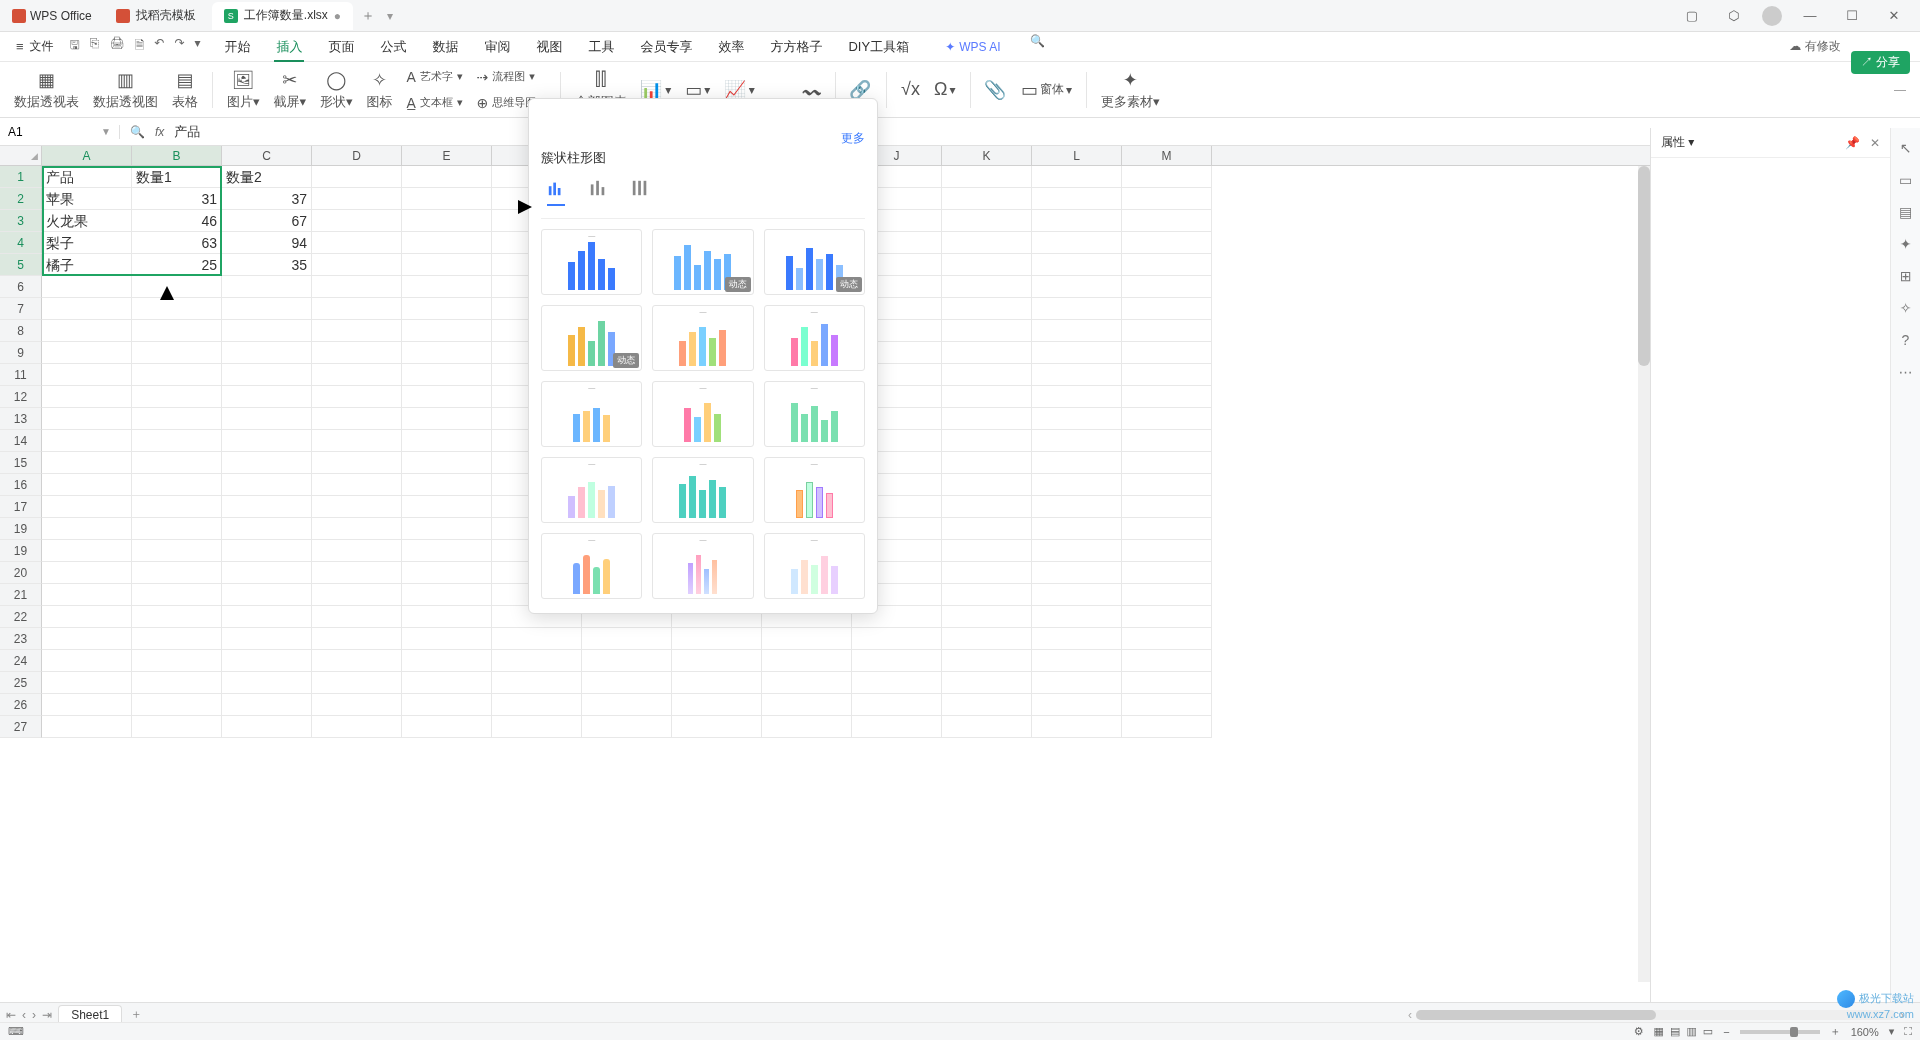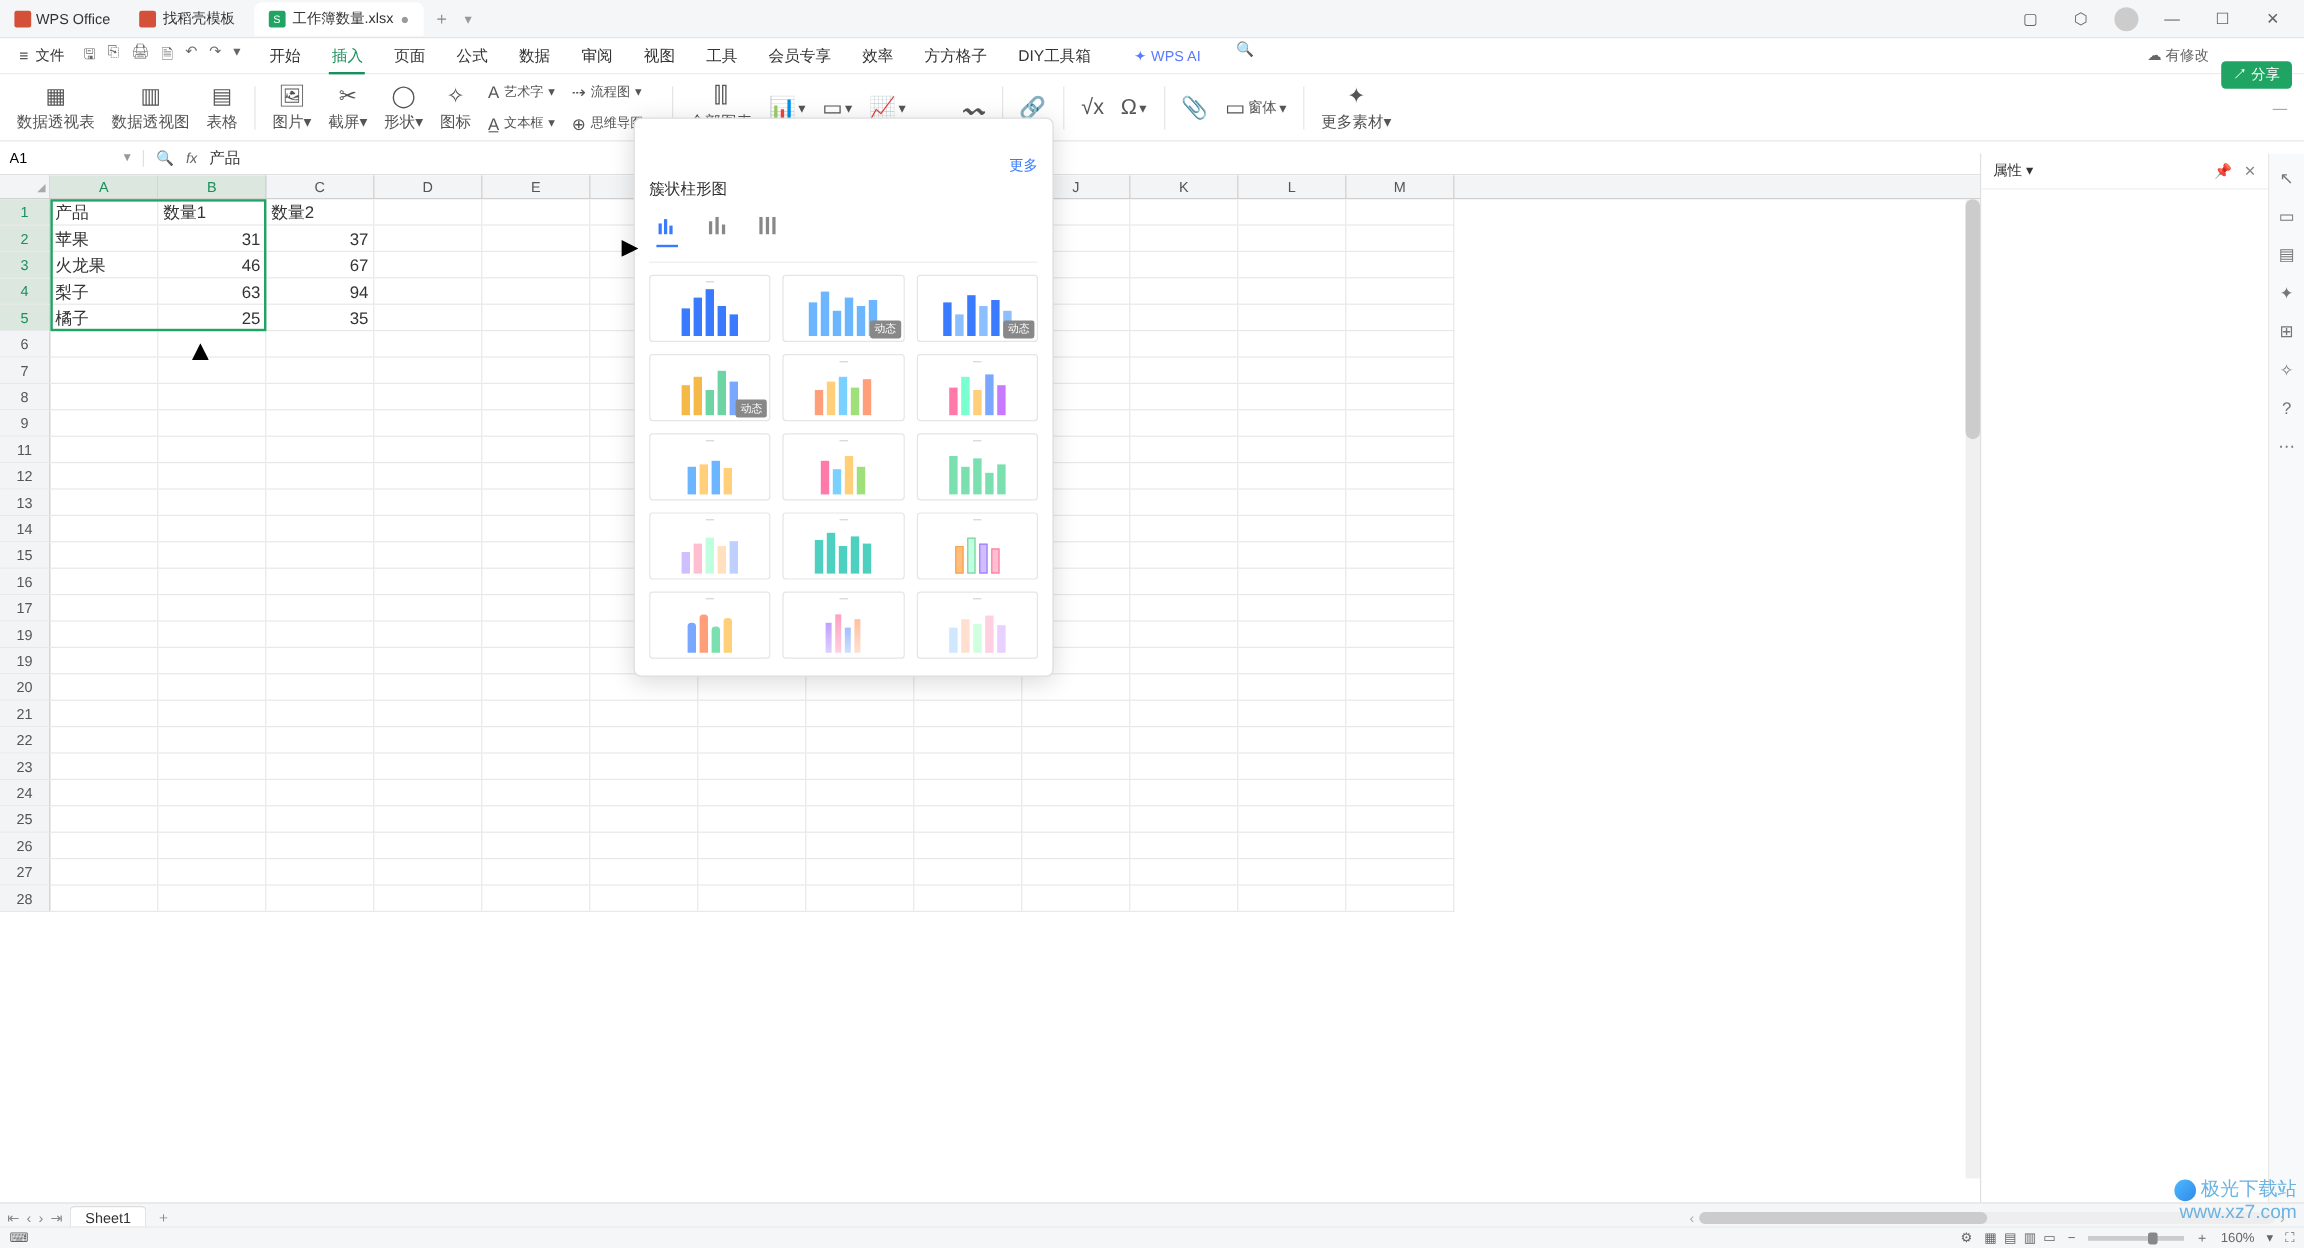--- a/index.html
+++ b/index.html
@@ -71,21 +71,21 @@
 
 
 .chart-popup { position: absolute; left: 528px; top: 98px; width: 350px; background: #fff; border: 1px solid #ddd; border-radius: 6px; box-shadow: 0 4px 20px rgba(0,0,0,0.15); z-index: 100; padding: 10px 12px 14px; }
 .chart-popup .hdr { display: flex; justify-content: space-between; align-items: center; margin-bottom: 8px; }
 .chart-popup .title { font-size: 13px; font-weight: 500; margin-top: 40px; }
 .chart-popup .more { color: #3a7afe; font-size: 12px; cursor: pointer; }
 .chart-types { display: flex; gap: 24px; padding: 4px 6px 12px; border-bottom: 1px solid #eee; margin-bottom: 10px; }
 .chart-type { cursor: pointer; color: #888; padding-bottom: 4px; }
 .chart-type.active { color: #3a7afe; border-bottom: 2px solid #3a7afe; }
 .thumbs { display: grid; grid-template-columns: repeat(3, 1fr); gap: 10px; }
-.thumb { height: 56px; border: 1px solid #e5e5e5; border-radius: 3px; position: relative; cursor: pointer; padding: 4px; display: flex; align-items: flex-end; justify-content: center; gap: 3px; background: #fff; }
+.thumb { height: 66px; border: 1px solid #e5e5e5; border-radius: 3px; position: relative; cursor: pointer; padding: 4px; display: flex; align-items: flex-end; justify-content: center; gap: 3px; background: #fff; }
 .thumb .bar { width: 7px; }
 .thumb .tag { position: absolute; right: 2px; bottom: 2px; font-size: 9px; background: #888; color: #fff; padding: 1px 4px; border-radius: 2px; }
 .thumb .tt { position: absolute; top: 2px; left: 0; right: 0; text-align: center; font-size: 7px; color: #aaa; }
 
 
 .right-panel { position: absolute; top: 128px; right: 30px; width: 240px; bottom: 32px; border-left: 1px solid #e0e0e0; background: #fff; }
 .rp-head { height: 30px; display: flex; align-items: center; justify-content: space-between; padding: 0 10px; border-bottom: 1px solid #eee; font-size: 12px; }
 .rp-head .rpr { display: flex; gap: 10px; color: #888; }
 
 
@@ -106,21 +106,21 @@
 .statusbar { position: absolute; bottom: 0; left: 0; right: 0; height: 18px; background: #f5f6f7; display: flex; align-items: center; padding: 0 8px; font-size: 11px; color: #666; border-top: 1px solid #e8e8e8; }
 .statusbar .sright { margin-left: auto; display: flex; align-items: center; gap: 10px; }
 .view-btns { display: flex; gap: 6px; }
 .view-btns span { cursor: pointer; }
 
 
 .vscroll { position: absolute; right: 270px; top: 166px; bottom: 58px; width: 12px; }
 .vscroll .track { position: absolute; inset: 0; background: #f0f0f0; }
 .vscroll .thb { position: absolute; top: 0; width: 12px; height: 200px; background: #ccc; border-radius: 6px; }
 
-.watermark { position: absolute; right: 6px; bottom: 20px; font-size: 16px; color: #6bb3e0; text-align: right; z-index: 200; }
+.watermark { position: absolute; right: 6px; bottom: 20px; font-size: 11px; color: #6bb3e0; text-align: right; z-index: 200; }
 .watermark .logo2 { width: 18px; height: 18px; background: linear-gradient(135deg,#4fb8ff,#2e8ae6); border-radius: 50%; display: inline-block; vertical-align: middle; margin-right: 4px; }
 
 svg.chicon { width: 18px; height: 18px; }
 </style>
 </head>
 <body>
 
 <div class="titlebar">
   <div class="app-logo">
     <span class="logo-icon"></span>
@@ -698,36 +698,20 @@
           <div class="cell"></div>
           <div class="cell"></div>
           <div class="cell"></div>
           <div class="cell"></div>
           <div class="cell"></div>
           <div class="cell"></div>
           <div class="cell"></div>
           <div class="cell"></div>
           <div class="cell"></div>
         </div>
-        <div class="row">
-          <div class="rh">28</div>
-          <div class="cell"></div>
-          <div class="cell"></div>
-          <div class="cell"></div>
-          <div class="cell"></div>
-          <div class="cell"></div>
-          <div class="cell"></div>
-          <div class="cell"></div>
-          <div class="cell"></div>
-          <div class="cell"></div>
-          <div class="cell"></div>
-          <div class="cell"></div>
-          <div class="cell"></div>
-          <div class="cell"></div>
-        </div>
       </div>
 
     <div class="selection-border" style="left:42px;top:20px;width:180px;height:110px;"></div>
 
     <svg style="position:absolute;left:160px;top:140px;z-index:60;" width="14" height="60">
         <line x1="7" y1="60" x2="7" y2="12"></line>
         <polygon points="7,0 0,14 14,14"></polygon>
       </svg>
     <svg style="position:absolute;left:442px;top:54px;z-index:160;" width="90" height="14">
         <line x1="0" y1="7" x2="78" y2="7"></line>

